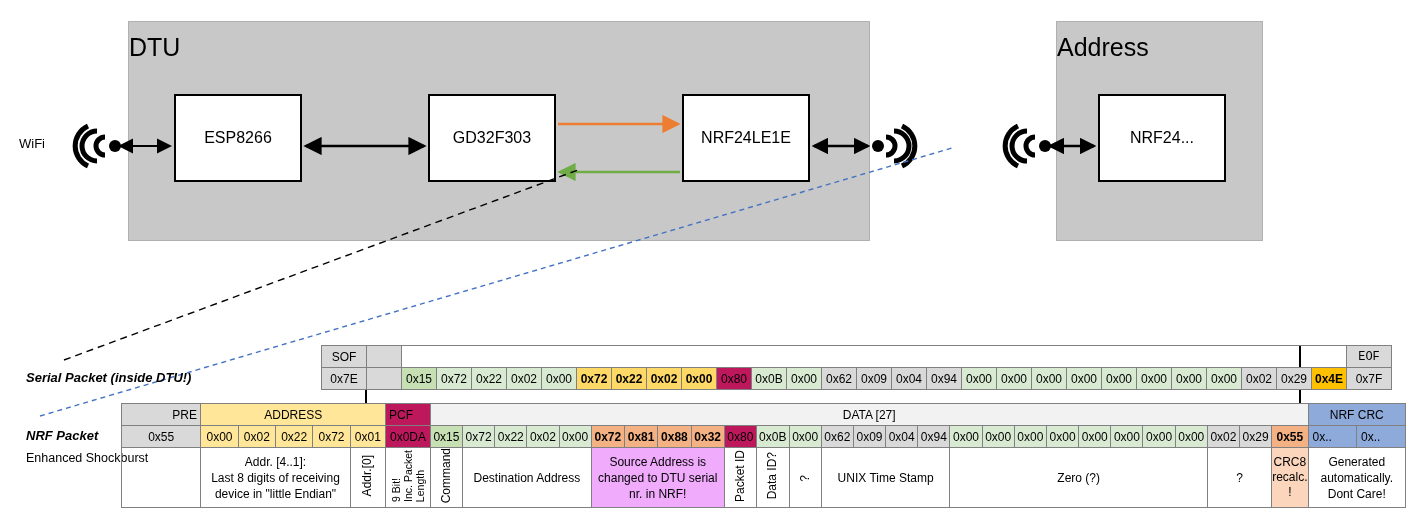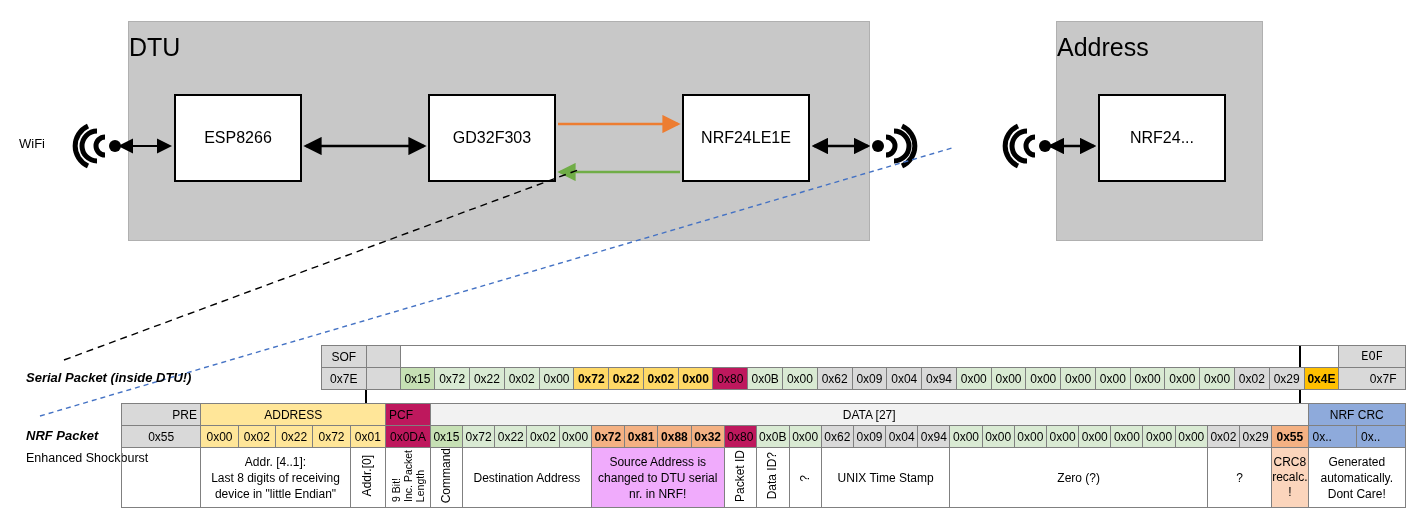--- a/index.html
+++ b/index.html
@@ -195,21 +195,21 @@
           <td class="green" style="width: 34px;">0x00</td>
           <td class="green" style="width: 34px;">0x00</td>
           <td class="green" style="width: 34px;">0x00</td>
           <td class="green" style="width: 34px;">0x00</td>
           <td class="green" style="width: 34px;">0x00</td>
           <td class="green" style="width: 34px;">0x00</td>
           <td class="green" style="width: 34px;">0x00</td>
           <td class="gray" style="width: 34px;">0x02</td>
           <td class="gray" style="width: 34px;">0x29</td>
           <td class="amber thickR" style="width: 34px;">0x4E</td>
-          <td class="hdr thickL thickR thickB" style="width:44px;padding-left:22px;">0x7F</td>
+          <td class="hdr thickL thickR thickB" style="width:44px;">0x7F</td>
       </tr>
     </tbody>
   </table>
 
   <table class="pk" style="left:121px;top:73px;">
     <tbody>
       <tr>
         <td class="hdr-c thickT thickL" style="width:35px;padding-left:47px;">PRE</td>
         <td class="yellow-l hdr-c thickT" colspan="5" style="font-weight:normal;">ADDRESS</td>
         <td class="blue hdr-c thickT" style="width:45px;text-align:left;padding-left:3px;">PCF</td>

